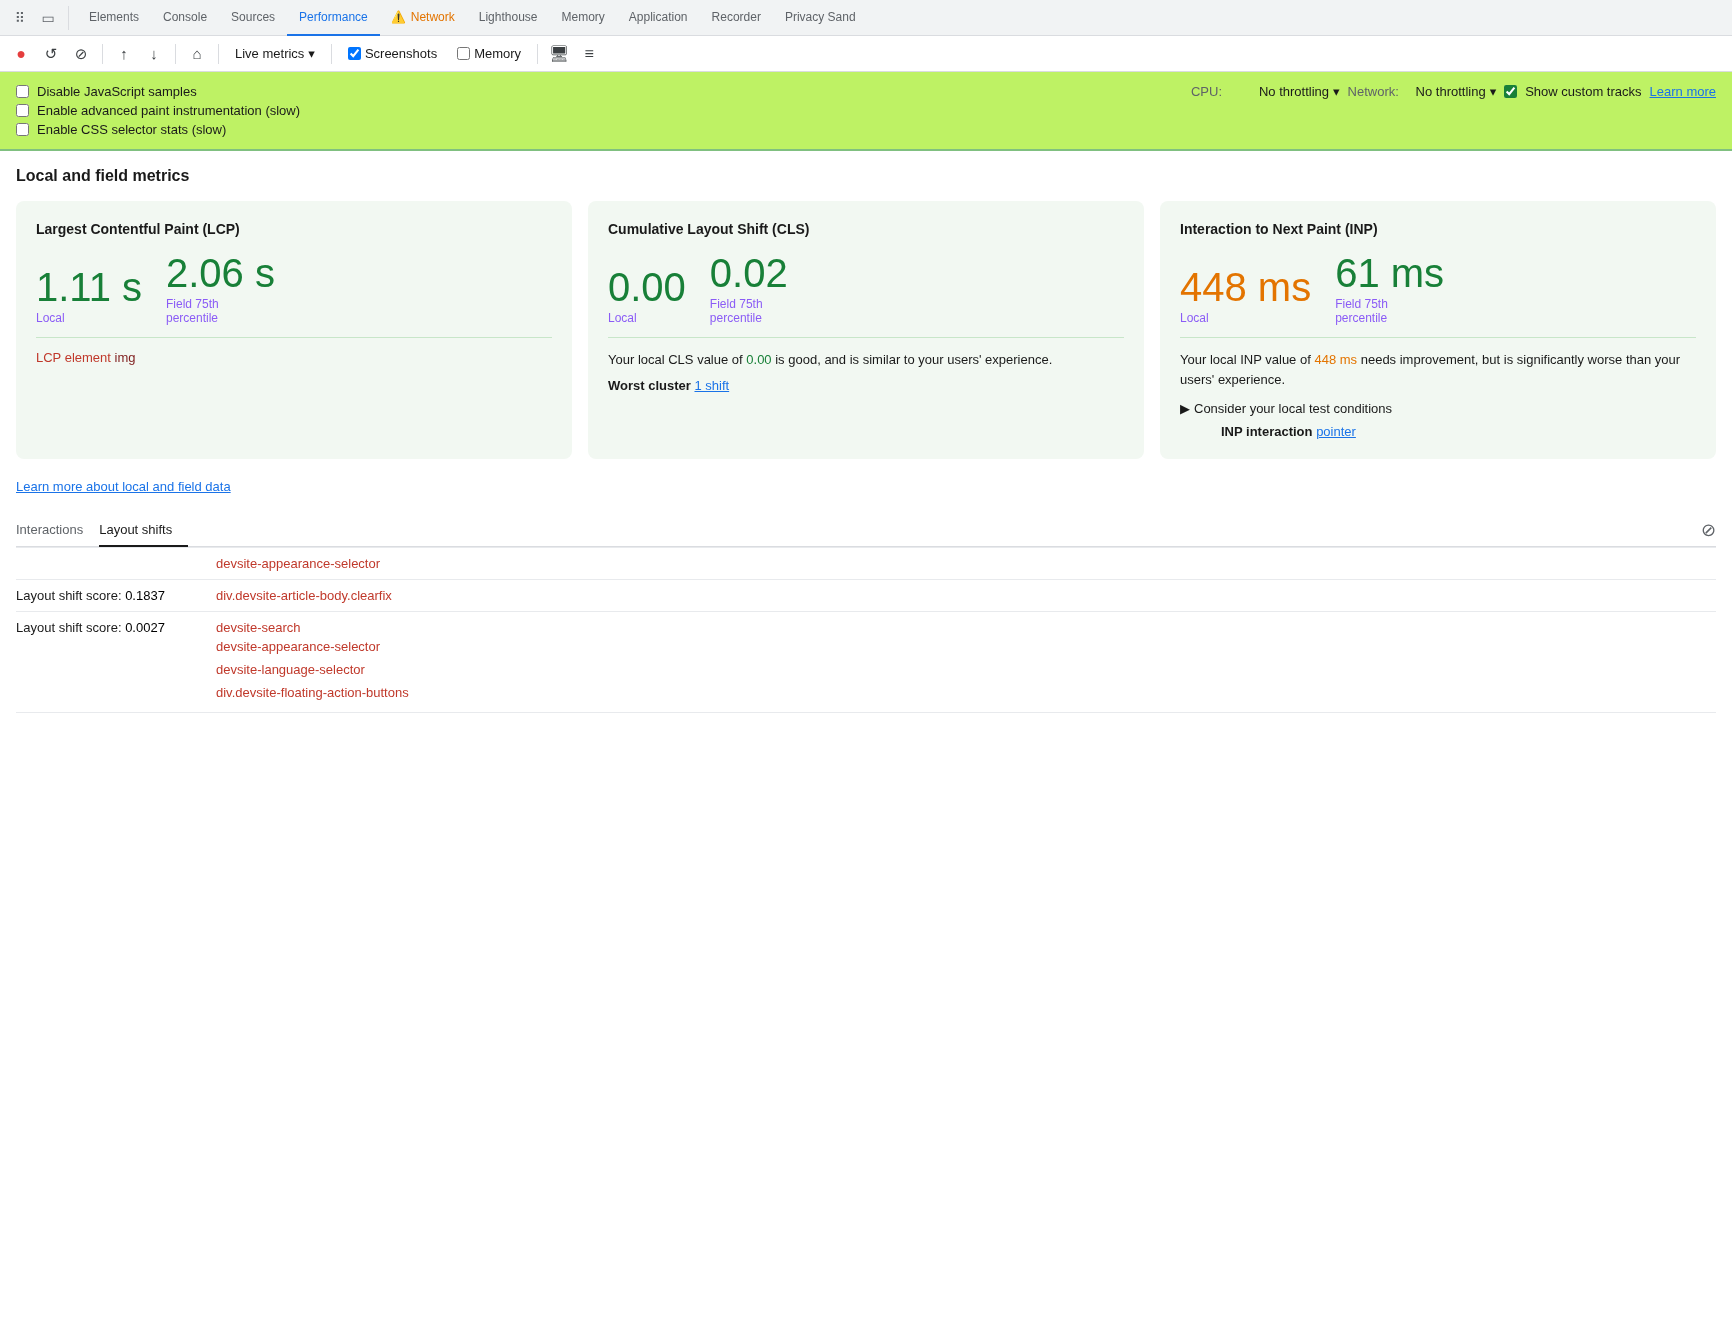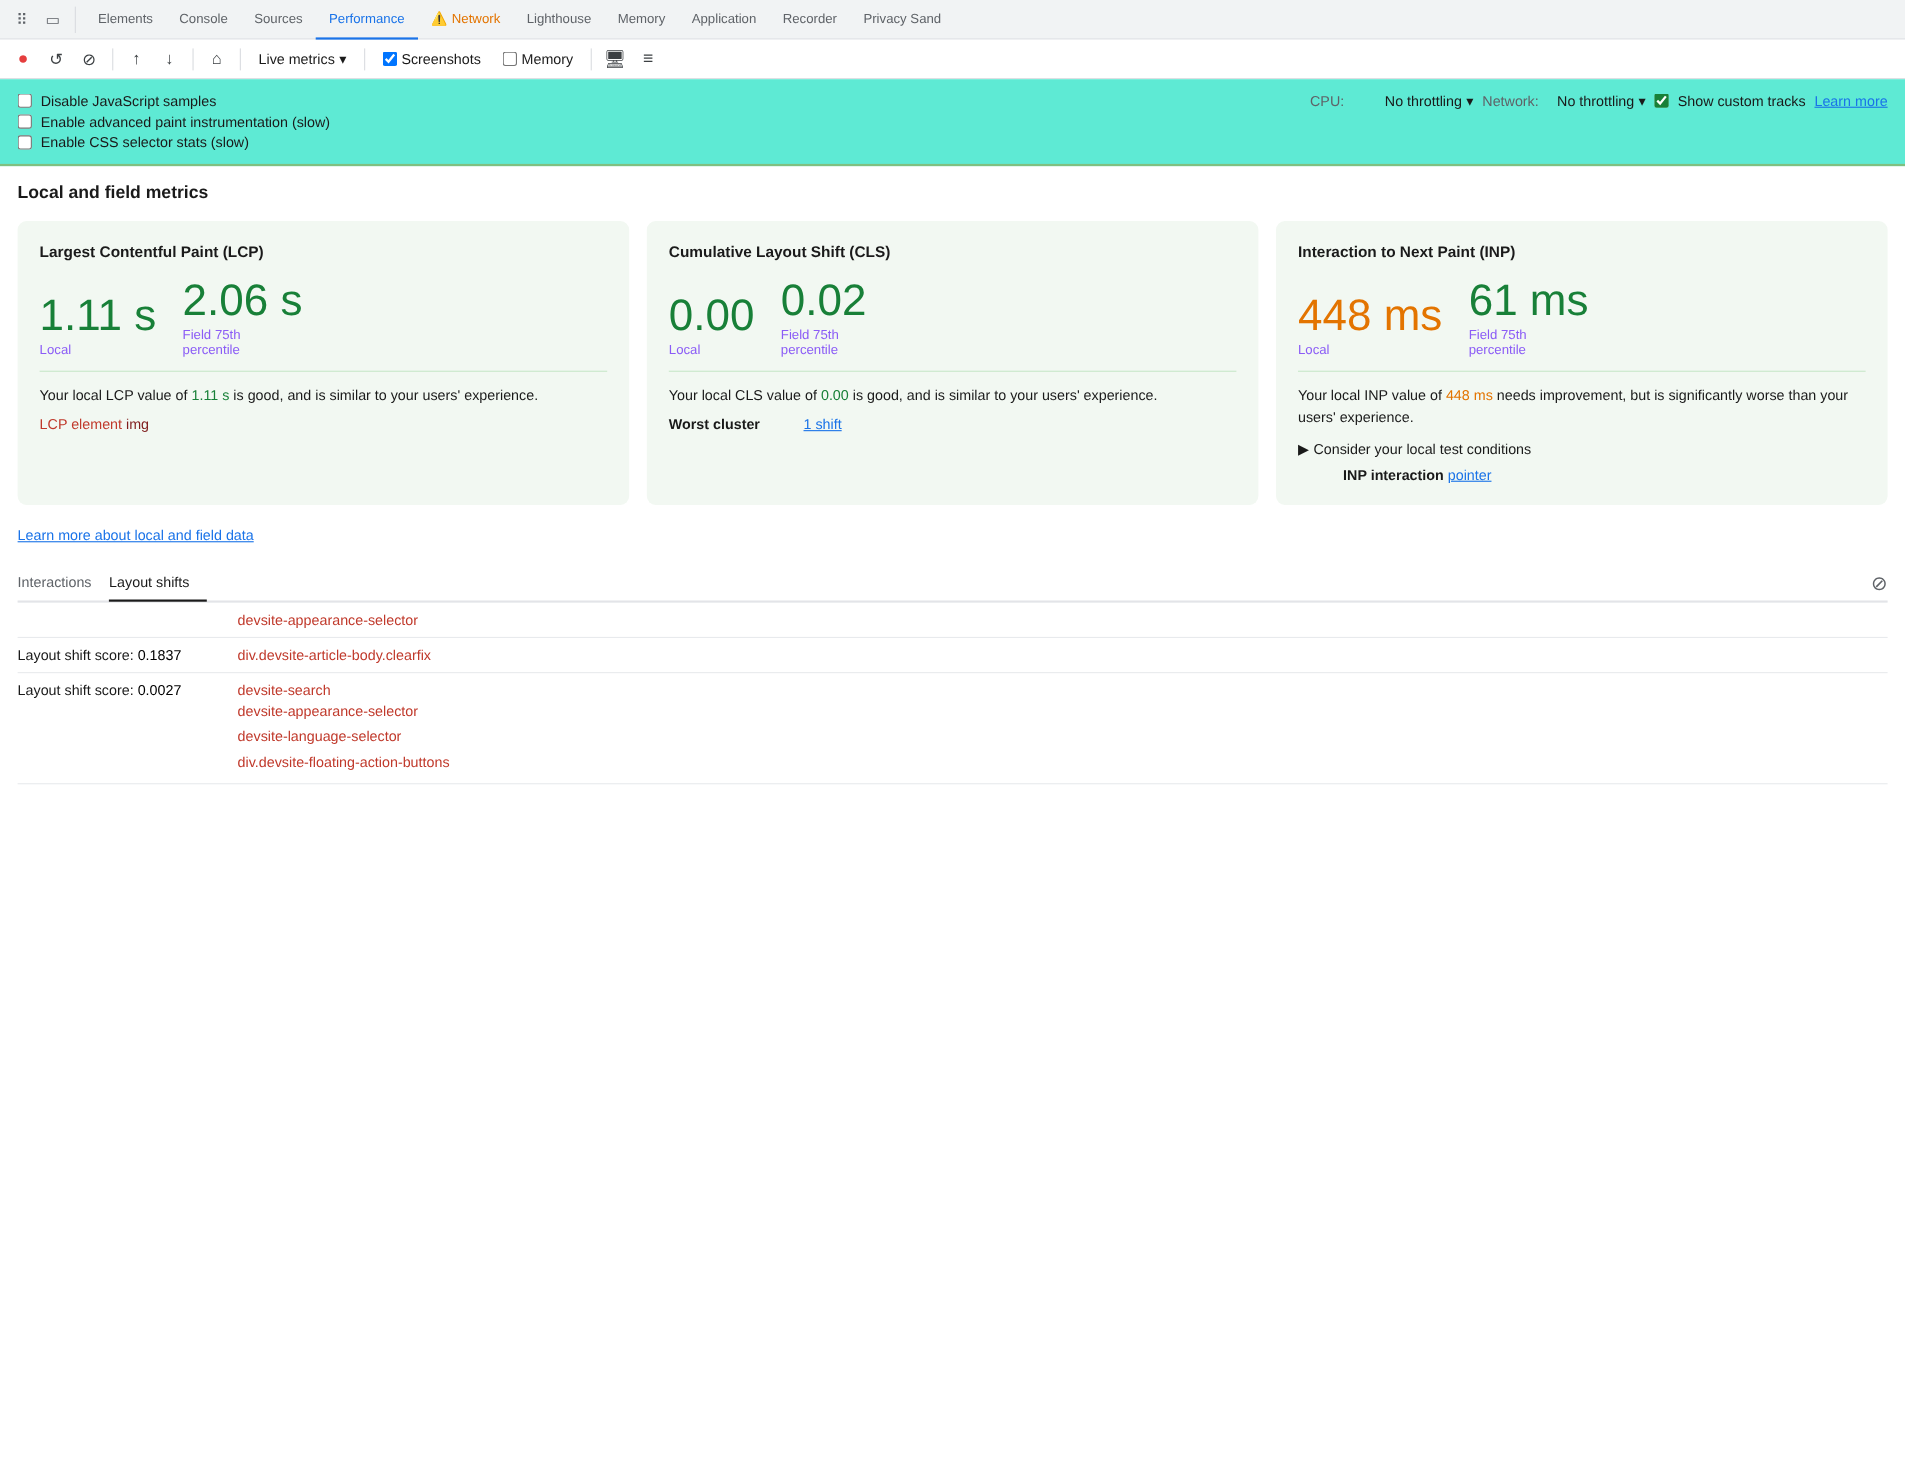--- a/index.html
+++ b/index.html
@@ -63,21 +63,21 @@
       padding: 4px 8px; border-radius: 3px; font-size: 13px;
     }
     .checkbox-group {
       display: flex; align-items: center; gap: 4px;
       padding: 0 8px; font-size: 13px; cursor: pointer;
     }
     .checkbox-group input { cursor: pointer; }
 
     
     .settings-panel {
-      background: #5eead4;
+      background: #bef264;
       border-bottom: 2px solid #80c080;
       padding: 8px 16px;
     }
     .settings-row {
       display: flex;
       align-items: flex-start;
       padding: 4px 0;
     }
     .settings-left {
       flex: 1;
@@ -178,21 +178,20 @@
     }
     .metric-cluster {
       margin-top: 8px;
       font-size: 13px;
       font-weight: 600;
     }
     .metric-cluster a {
       color: #1a73e8;
       font-weight: normal;
       cursor: pointer;
-      margin-left: 36px;
     }
     .metric-consider {
       margin-top: 12px;
       font-size: 13px;
       cursor: pointer;
       display: flex;
       align-items: center;
       gap: 4px;
     }
     .metric-interaction {
@@ -379,25 +378,20 @@
         <div class="metric-value-group">
           <span class="metric-value green">1.11 s</span>
           <span class="metric-value-label">Local</span>
         </div>
         <div class="metric-value-group">
           <span class="metric-value green">2.06 s</span>
           <span class="metric-value-label">Field 75th<br>percentile</span>
         </div>
       </div>
       <hr class="metric-divider">
-      <div class="metric-description">
-        <span>Your local LCP value of</span>
-        <span class="highlight-green">1.11 s</span>
-        <span>is good, and is similar to your users' experience.</span>
-      </div>
       <div class="metric-element">
         <span>LCP element</span>
         <span style="color:#7f1d1d; font-weight:normal; cursor:pointer;text-align:center;">img</span>
       </div>
     </div>
 
     <div class="metric-card">
       <div class="metric-card-title">Cumulative Layout Shift (CLS)</div>
       <div class="metric-values">
         <div class="metric-value-group">

